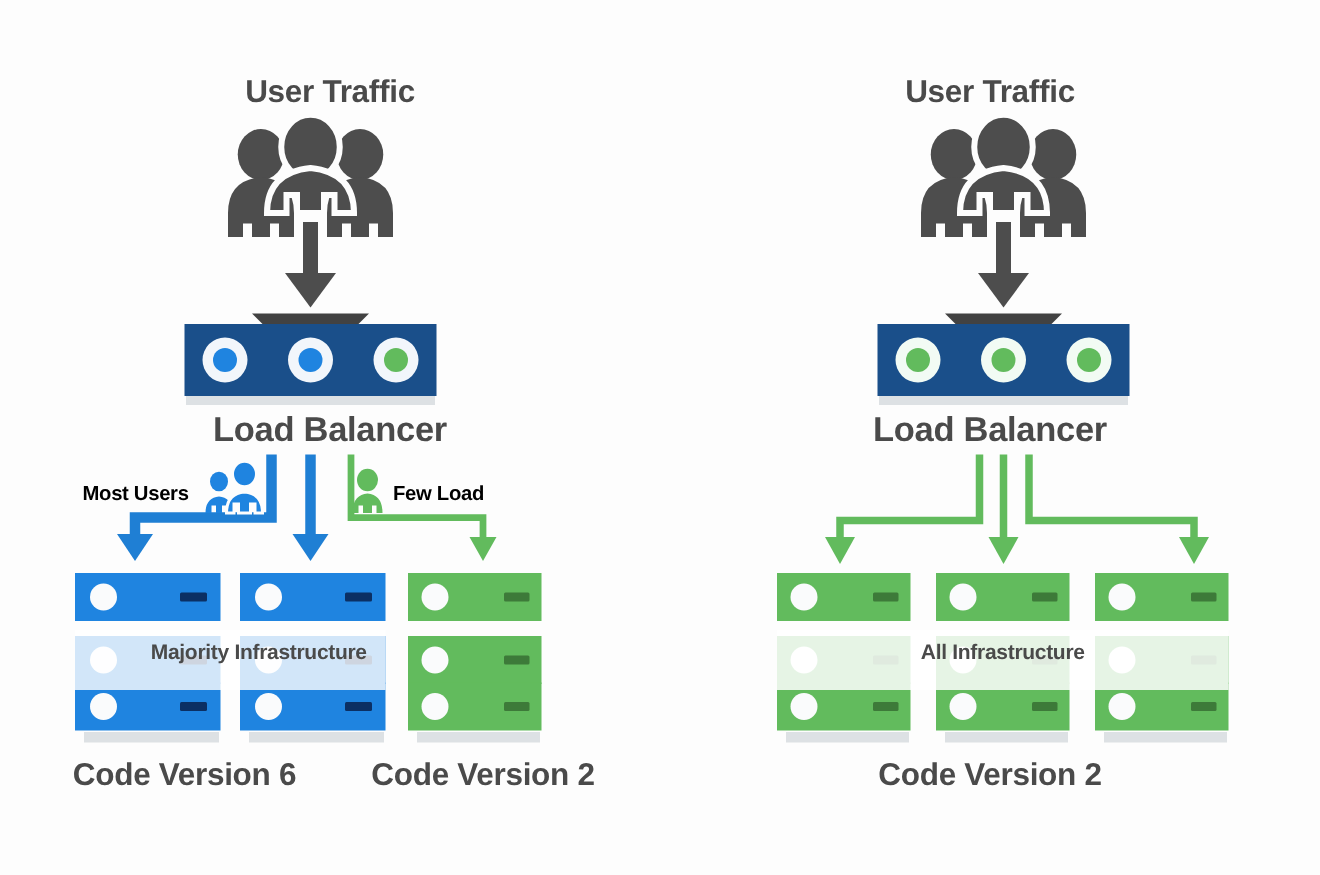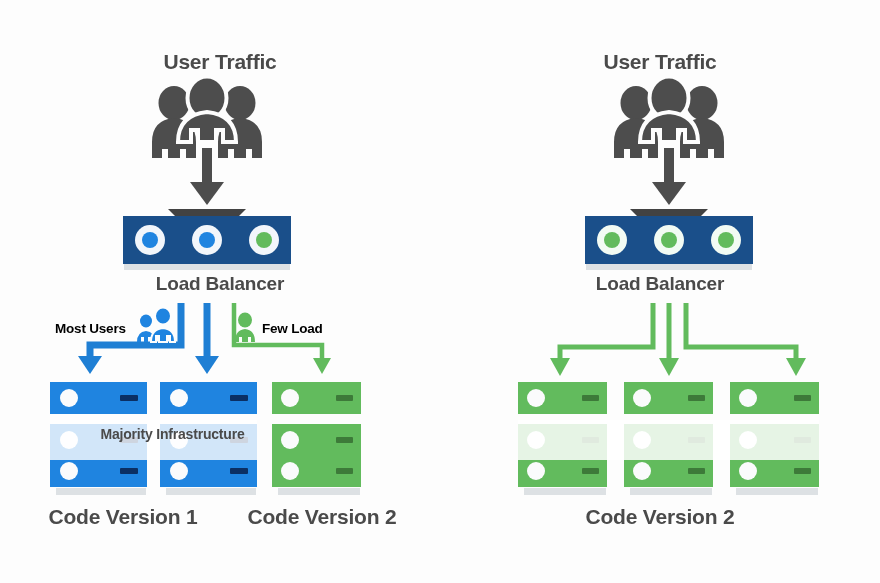--- a/index.html
+++ b/index.html
@@ -17,21 +17,21 @@
 
   .lbl{
     position:absolute;
     color:#4a4a4a;
     font-weight:bold;
     white-space:nowrap;
     text-align:center;
     letter-spacing:-0.2px;
   }
   .title-user{font-size:21px;}
-  .title-lb{font-size:19px;}
+  .title-lb{font-size:23px;}
   .title-ver{font-size:21px;}
   .small-lbl{font-size:13.5px;font-weight:bold;color:#000000;}
   .infra-lbl{font-size:14px;font-weight:bold;color:#4a4a4a;}
 
   svg{display:block;position:absolute;top:0;left:0;overflow:visible;}
   .overlay-band{position:absolute;}
 </style>
 </head>
 <body>
 
@@ -152,21 +152,21 @@
         <rect x="278" y="488" width="82" height="7" fill="#dde1e4"></rect>
         <rect x="272" y="455" width="89" height="32" fill="#62bb5d"></rect>
         <circle cx="290" cy="471" r="9" fill="#fafbfc"></circle>
         <rect x="336" y="468" width="17" height="6" rx="1" fill="#3d7a39"></rect>
       </g>
     </svg>
 
     <div class="overlay-band" style="left:50px;top:420px;width:207px;height:40px;background:rgba(255,255,255,0.80);"></div>
     <div class="lbl infra-lbl" style="left:50px;top:426px;width:245px;">Majority Infrastructure</div>
 
-    <div class="lbl title-ver" style="left:28px;top:505px;width:190px;">Code Version 1</div>
+    <div class="lbl title-ver" style="left:28px;top:505px;width:190px;">Code Version 6</div>
     <div class="lbl title-ver" style="left:227px;top:505px;width:190px;">Code Version 2</div>
   </div>
 
   <div class="panel" id="panel-right">
 
     <div class="lbl title-user" style="left:0;top:50px;width:440px;">User Traffic</div>
 
     <svg width="440" height="583">
       <g fill="#4d4d4d">
         <ellipse cx="196" cy="103" rx="15.5" ry="17"></ellipse>
@@ -252,17 +252,18 @@
         <circle cx="308" cy="440" r="9" fill="#fafbfc"></circle>
         <rect x="354" y="437" width="17" height="6" rx="1" fill="#3d7a39"></rect>
         <rect x="296" y="488" width="82" height="7" fill="#dde1e4"></rect>
         <rect x="290" y="455" width="89" height="32" fill="#62bb5d"></rect>
         <circle cx="308" cy="471" r="9" fill="#fafbfc"></circle>
         <rect x="354" y="468" width="17" height="6" rx="1" fill="#3d7a39"></rect>
       </g>
     </svg>
 
     <div class="overlay-band" style="left:78px;top:420px;width:301px;height:40px;background:rgba(255,255,255,0.84);"></div>
+    <div class="lbl infra-lbl" style="left:78px;top:426px;width:301px;">All Infrastructure</div>
 
     <div class="lbl title-ver" style="left:0;top:505px;width:440px;">Code Version 2</div>
   </div>
 
 </div>
 
 </body></html>

